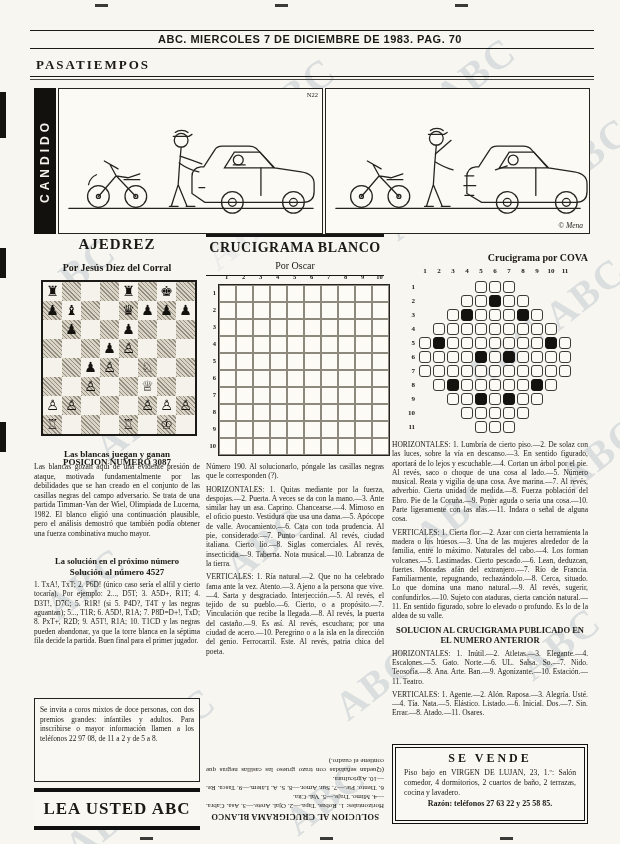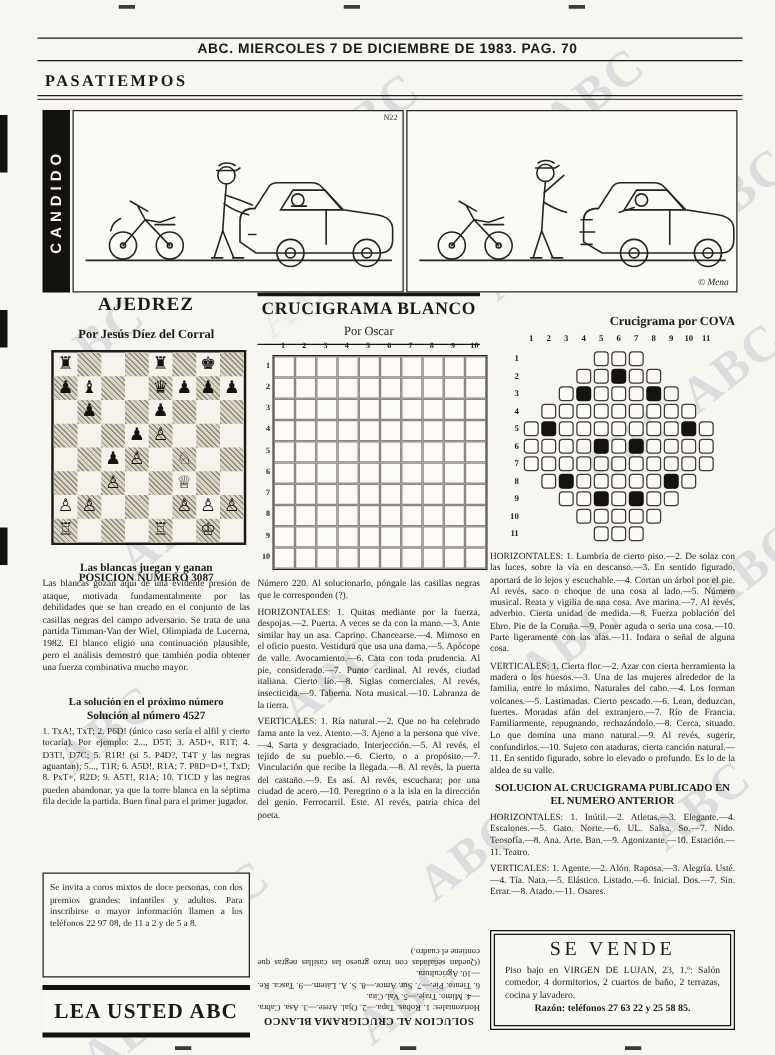--- a/index.html
+++ b/index.html
@@ -79,21 +79,21 @@
   .villancicos{position:absolute;top:698px;left:34px;width:166px;height:84px;border:1px solid #222;
                padding:3px 5px;box-sizing:border-box;background:#faf8f2;z-index:1;}
   .vill-title{font-weight:bold;font-size:8.5px;text-align:center;border-top:2px solid #222;
               border-bottom:2px solid #222;padding:2px 0;}
   .vill-body{font-size:7.4px;text-align:justify;margin-top:3px;line-height:1.3;}
   .lea{position:absolute;top:788px;left:34px;width:166px;height:34px;border-top:4px solid #111;
        border-bottom:4px solid #111;display:flex;align-items:center;justify-content:center;
        font-weight:bold;font-size:17px;letter-spacing:1px;z-index:1;background:#faf8f2;}
   .sevende{position:absolute;top:744px;left:392px;width:196px;height:80px;border:4px double #111;
            padding:3px 8px;box-sizing:border-box;text-align:center;background:#faf8f2;z-index:1;}
-  .sv-title{font-weight:normal;font-size:16px;letter-spacing:3px;text-align:center;}
+  .sv-title{font-weight:bold;font-size:12px;letter-spacing:3px;text-align:center;}
   .sv-body{font-size:7.7px;text-align:justify;margin-top:2px;line-height:1.3;}
   .sv-phone{font-size:8px;font-weight:bold;margin-top:1px;}
 </style>
 </head>
 <body>
 
 <div class="page">
 
   <div id="wmlayer">
       <div class="wm" style="left: 70px; top: 100px;">ABC</div>
@@ -393,21 +393,21 @@
       <div class="bg-cell"></div>
       <div class="bg-cell"></div>
       <div class="bg-cell"></div>
       <div class="bg-cell"></div>
       <div class="bg-cell"></div>
       <div class="bg-cell"></div>
       <div class="bg-cell"></div>
       <div class="bg-cell"></div>
     </div>
   <div class="mid-text">
-    <p>Número 220. Al solucionarlo, póngale las casillas negras que le corresponden (?).</p>
+    <p>Número 190. Al solucionarlo, póngale las casillas negras que le corresponden (?).</p>
     <p>HORIZONTALES: 1. Quitas mediante por la fuerza, despojas.—2. Puerta. A veces se da con la mano.—3. Ante similar hay un asa. Caprino. Chancearse.—4. Mimoso en el oficio puesto. Vestidura que usa una dama.—5. Apócope de valle. Avocamiento.—6. Cata con toda prudencia. Al pie, considerado.—7. Punto cardinal. Al revés, ciudad italiana. Cierto lío.—8. Siglas comerciales. Al revés, insecticida.—9. Taberna. Nota musical.—10. Labranza de la tierra.</p>
     <p>VERTICALES: 1. Ría natural.—2. Que no ha celebrado fama ante la vez. Atento.—3. Ajeno a la persona que vive.—4. Sarta y desgraciado. Interjección.—5. Al revés, el tejido de su pueblo.—6. Cierto, o a propósito.—7. Vinculación que recibe la llegada.—8. Al revés, la puerta del castaño.—9. Es así. Al revés, escuchara; por una ciudad de acero.—10. Peregrino o a la isla en la dirección del genio. Ferrocarril. Este. Al revés, patria chica del poeta.</p>
   </div>
   <div class="rot-block">
     <div class="rot-title">SOLUCION AL CRUCIGRAMA BLANCO</div>
     <div id="rotlines">
         <div class="rot-line">Horizontales: 1. Robas. Tapa.—2. Ojal. Arete.—3. Asa. Cabra.—4. Mimo. Traje.—5. Val. Cita.</div>
         <div class="rot-line">6. Tiento. Pie.—7. Sur. Amor.—8. S. A. Látem.—9. Tasca. Re.—10. Agricultura.</div>
         <div class="rot-line">(Quedan señaladas con trazo grueso las casillas negras que contiene el cuadro.)</div>
       </div>

